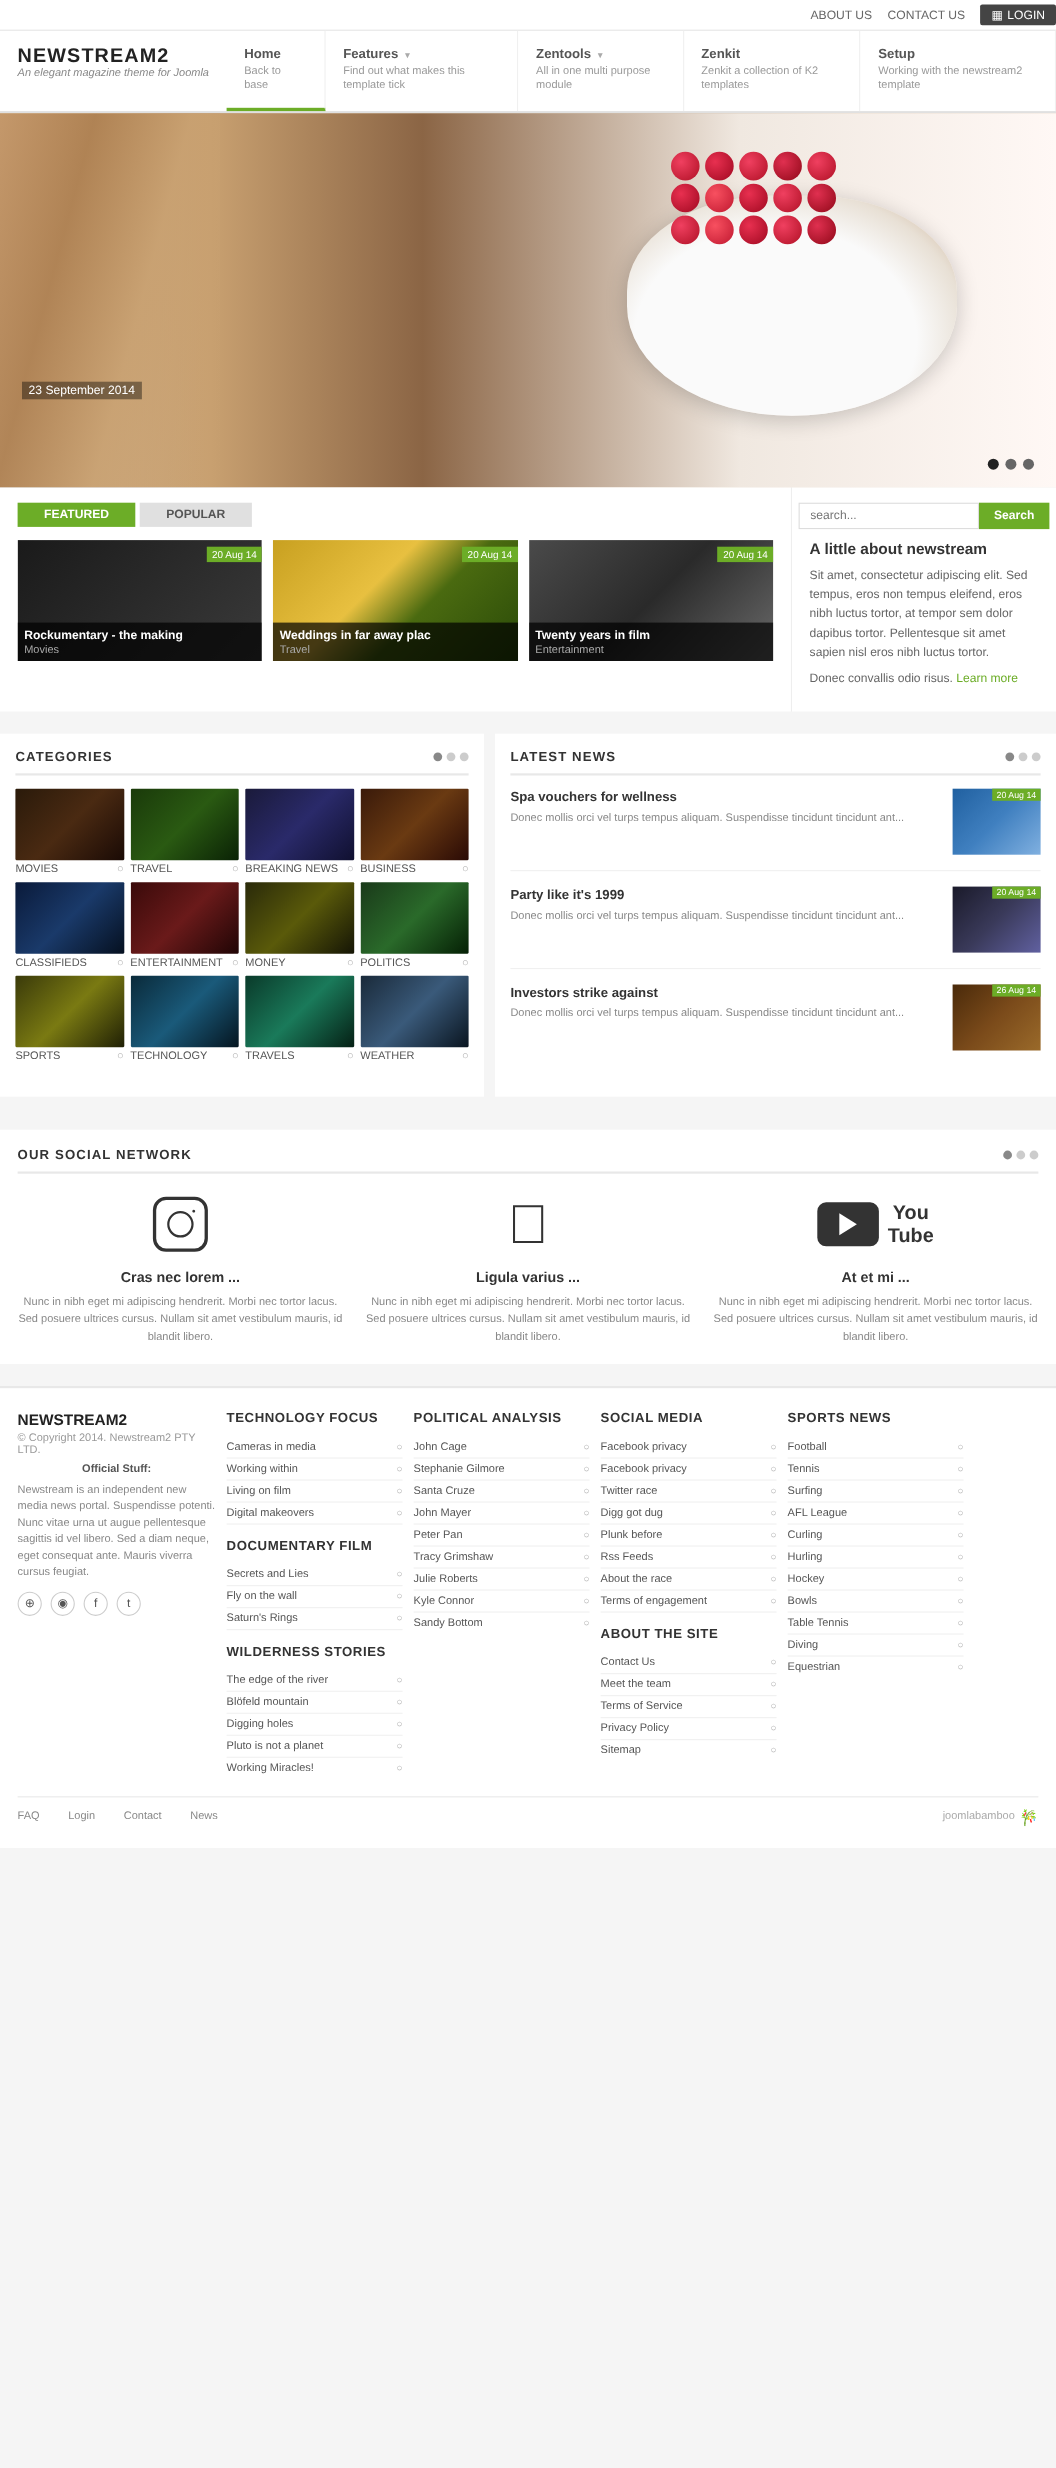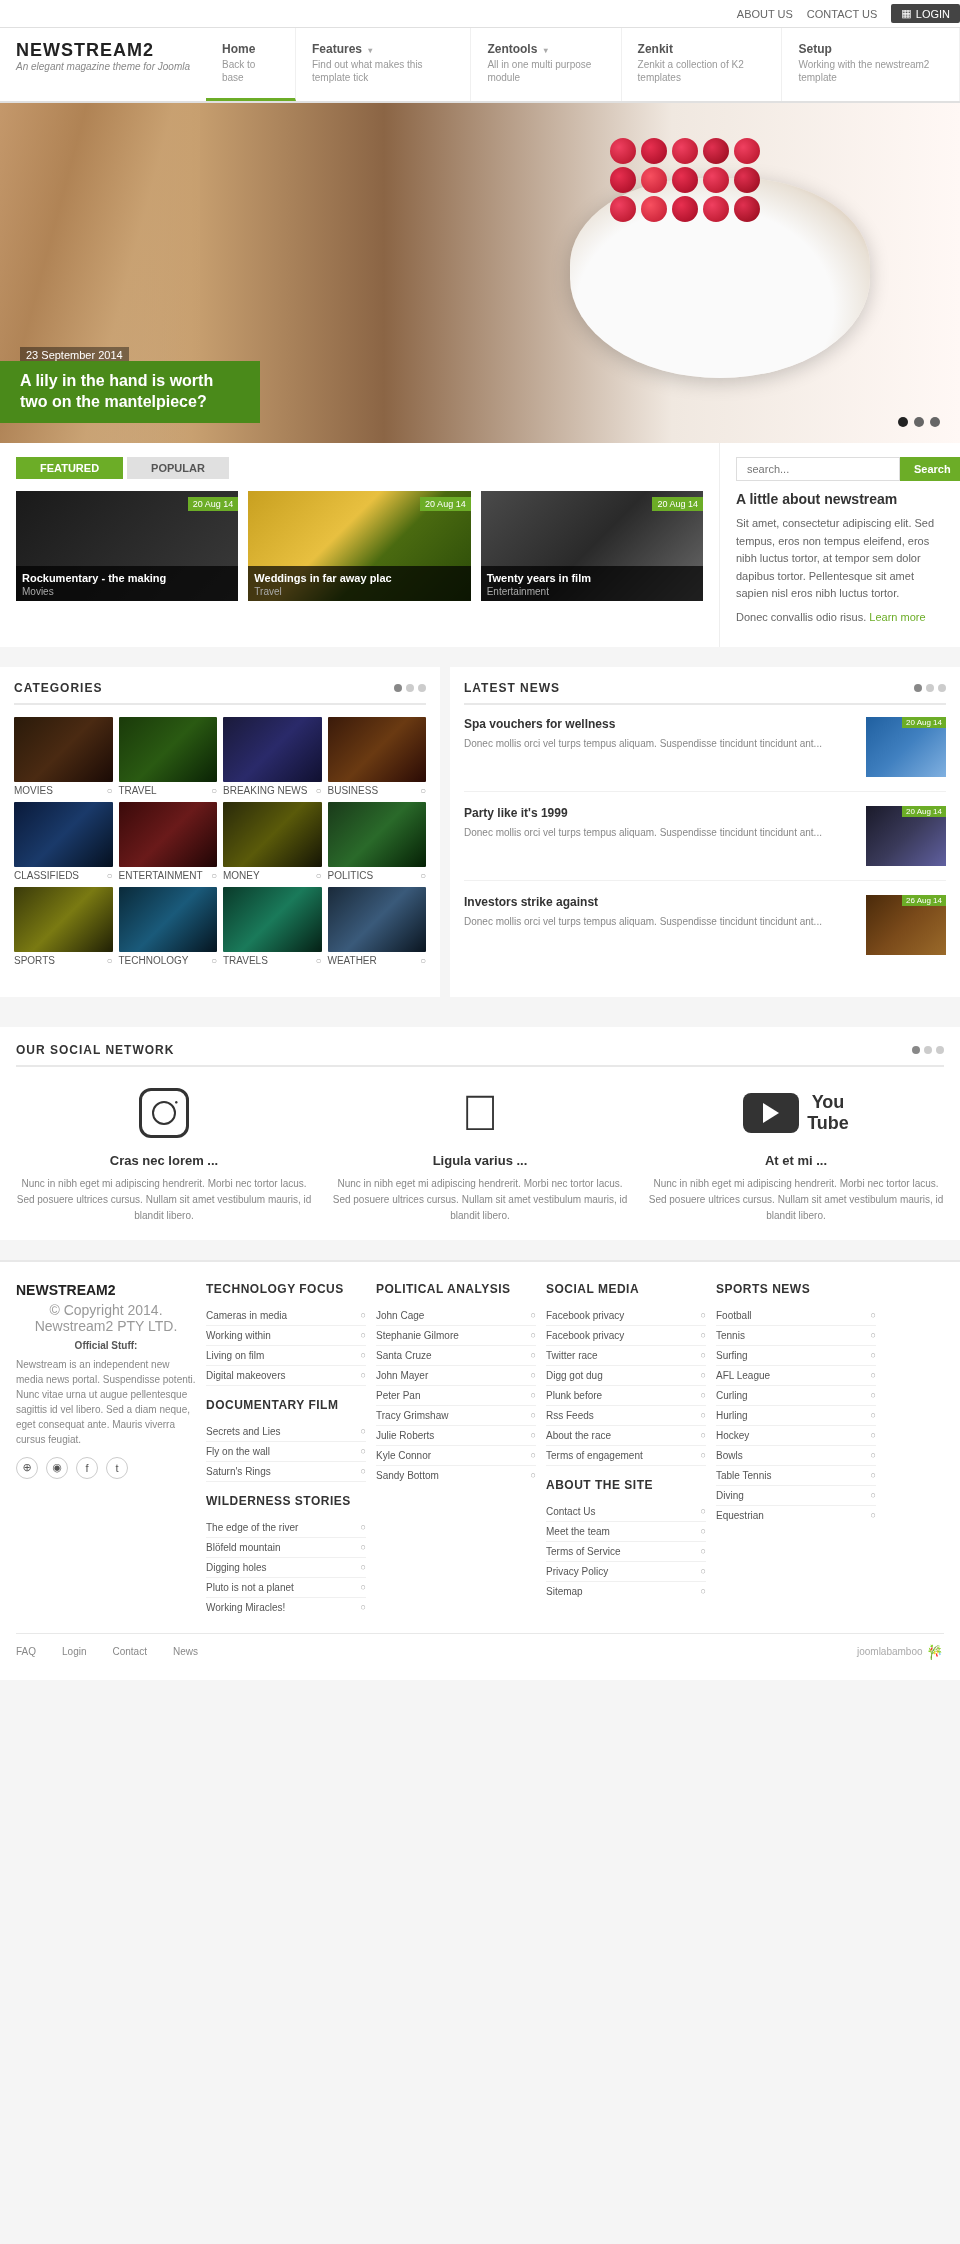--- a/index.html
+++ b/index.html
@@ -82,21 +82,21 @@
     .social-grid { display: grid; grid-template-columns: repeat(3, 1fr); gap: 20px; margin-top: 16px; }
     .social-item { text-align: center; }
     .social-item-title { font-size: 13px; font-weight: bold; color: #333; margin-bottom: 8px; }
     .social-item-text { font-size: 10px; color: #888; line-height: 1.6; }
 
     
     .footer { background: #fff; padding: 20px 16px; border-top: 2px solid #e8e8e8; }
     .footer-grid { display: grid; grid-template-columns: 180px 160px 160px 160px 160px; gap: 10px; }
     .footer-col-title { font-size: 12px; font-weight: bold; color: #333; margin-bottom: 10px; text-transform: uppercase; letter-spacing: 0.5px; }
     .footer-logo { font-size: 14px; font-weight: bold; color: #222; margin-bottom: 4px; }
-    .footer-copy { font-size: 14px; color: #999; margin-bottom: 6px; text-align: center; }
+    .footer-copy { font-size: 10px; color: #999; margin-bottom: 6px; }
     .footer-official { font-size: 10px; font-weight: bold; color: #555; margin-bottom: 6px; text-align: center; }
     .footer-desc { font-size: 10px; color: #888; line-height: 1.5; margin-bottom: 10px; }
     .footer-social-icons { display: flex; gap: 8px; }
     .footer-social-icon { width: 22px; height: 22px; border: 1px solid #ccc; border-radius: 50%; display: flex; align-items: center; justify-content: center; font-size: 11px; color: #555; }
     .footer-link-item { display: flex; justify-content: space-between; align-items: center; padding: 4px 0; border-bottom: 1px solid #f0f0f0; font-size: 10px; color: #555; }
     .footer-link-item:last-child { border-bottom: none; }
     .footer-link-arrow { color: #aaa; font-size: 9px; }
     .footer-bottom { margin-top: 16px; padding-top: 10px; border-top: 1px solid #e8e8e8; display: flex; justify-content: space-between; align-items: center; }
     .footer-bottom-links { display: flex; gap: 26px; font-size: 10px; color: #888; }
     .footer-bottom-links a { color: #888; text-decoration: none; }
@@ -207,21 +207,20 @@
         <div style="width:26px;height:26px;background:radial-gradient(circle at 35% 35%,#f85060,#c01830);border-radius:50%;"></div>
         <div style="width:26px;height:26px;background:radial-gradient(circle at 35% 35%,#e83050,#a00820);border-radius:50%;"></div>
         <div style="width:26px;height:26px;background:radial-gradient(circle at 35% 35%,#f04060,#b01025);border-radius:50%;"></div>
         <div style="width:26px;height:26px;background:radial-gradient(circle at 35% 35%,#e03050,#900818);border-radius:50%;"></div>
       </div>
     </div>
 
     <div style="position:absolute;left:0;top:0;width:200px;height:100%;background:linear-gradient(105deg, #c09060 0%, #a87848 30%, #c8a070 60%, transparent 100%);opacity:0.8;"></div>
   </div>
   <div class="hero-date">23 September 2014</div>
-  <div class="hero-title">A lily in the hand is worth two on the mantelpiece?</div>
   <div class="hero-dots">
     <div class="hero-dot active"></div>
     <div class="hero-dot"></div>
     <div class="hero-dot"></div>
   </div>
 </div>
 
 <div class="middle-row">
   <div class="featured-wrap">
     <div class="tab-row">
@@ -251,21 +250,21 @@
         <div class="feat-card-img feat-camera" style="height:110px;"></div>
         <div class="feat-badge">20 Aug 14</div>
         <div class="feat-card-info">
           <div class="feat-card-title">Twenty years in film</div>
           <div class="feat-card-cat">Entertainment</div>
         </div>
       </div>
     </div>
   </div>
   <div class="about-wrap">
-    <div style="display:flex;justify-content:space-between;margin-bottom:10px;">
+    <div style="display:flex;justify-content:center;margin-bottom:10px;">
       <input type="text" class="search-input" placeholder="search..." style="">
       <button class="search-btn">Search</button>
     </div>
     <div class="about-title">A little about newstream</div>
     <div class="about-text">Sit amet, consectetur adipiscing elit. Sed tempus, eros non tempus eleifend, eros nibh luctus tortor, at tempor sem dolor dapibus tortor. Pellentesque sit amet sapien nisl eros nibh luctus tortor.</div>
     <div class="about-text">
       <span>Donec convallis odio risus.</span>
       <a href="#" class="about-link">Learn more</a>
     </div>
   </div>

